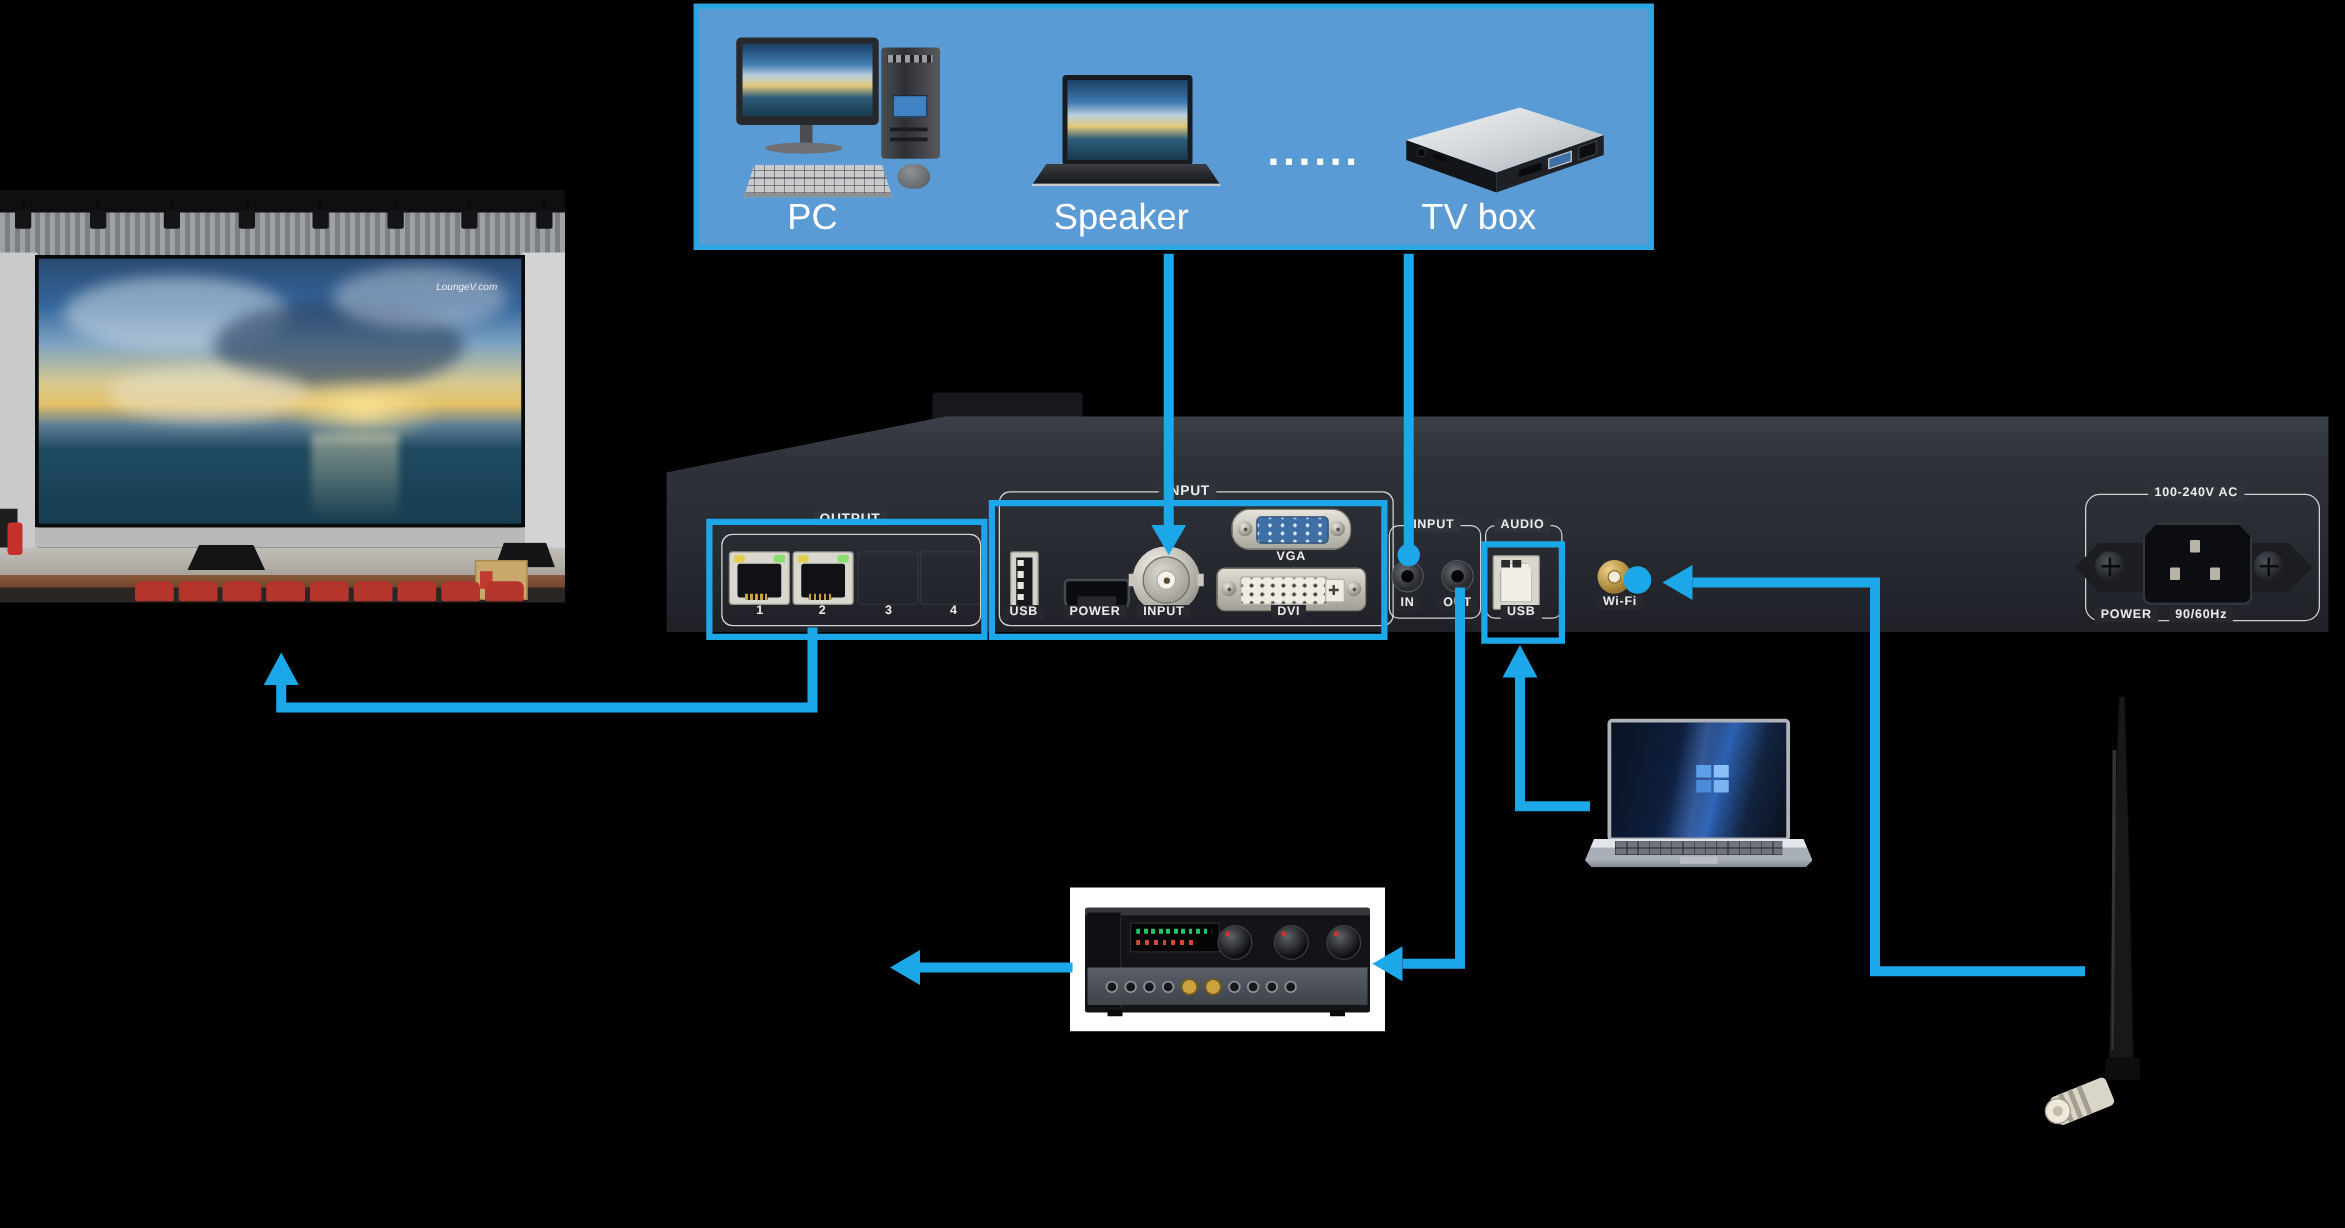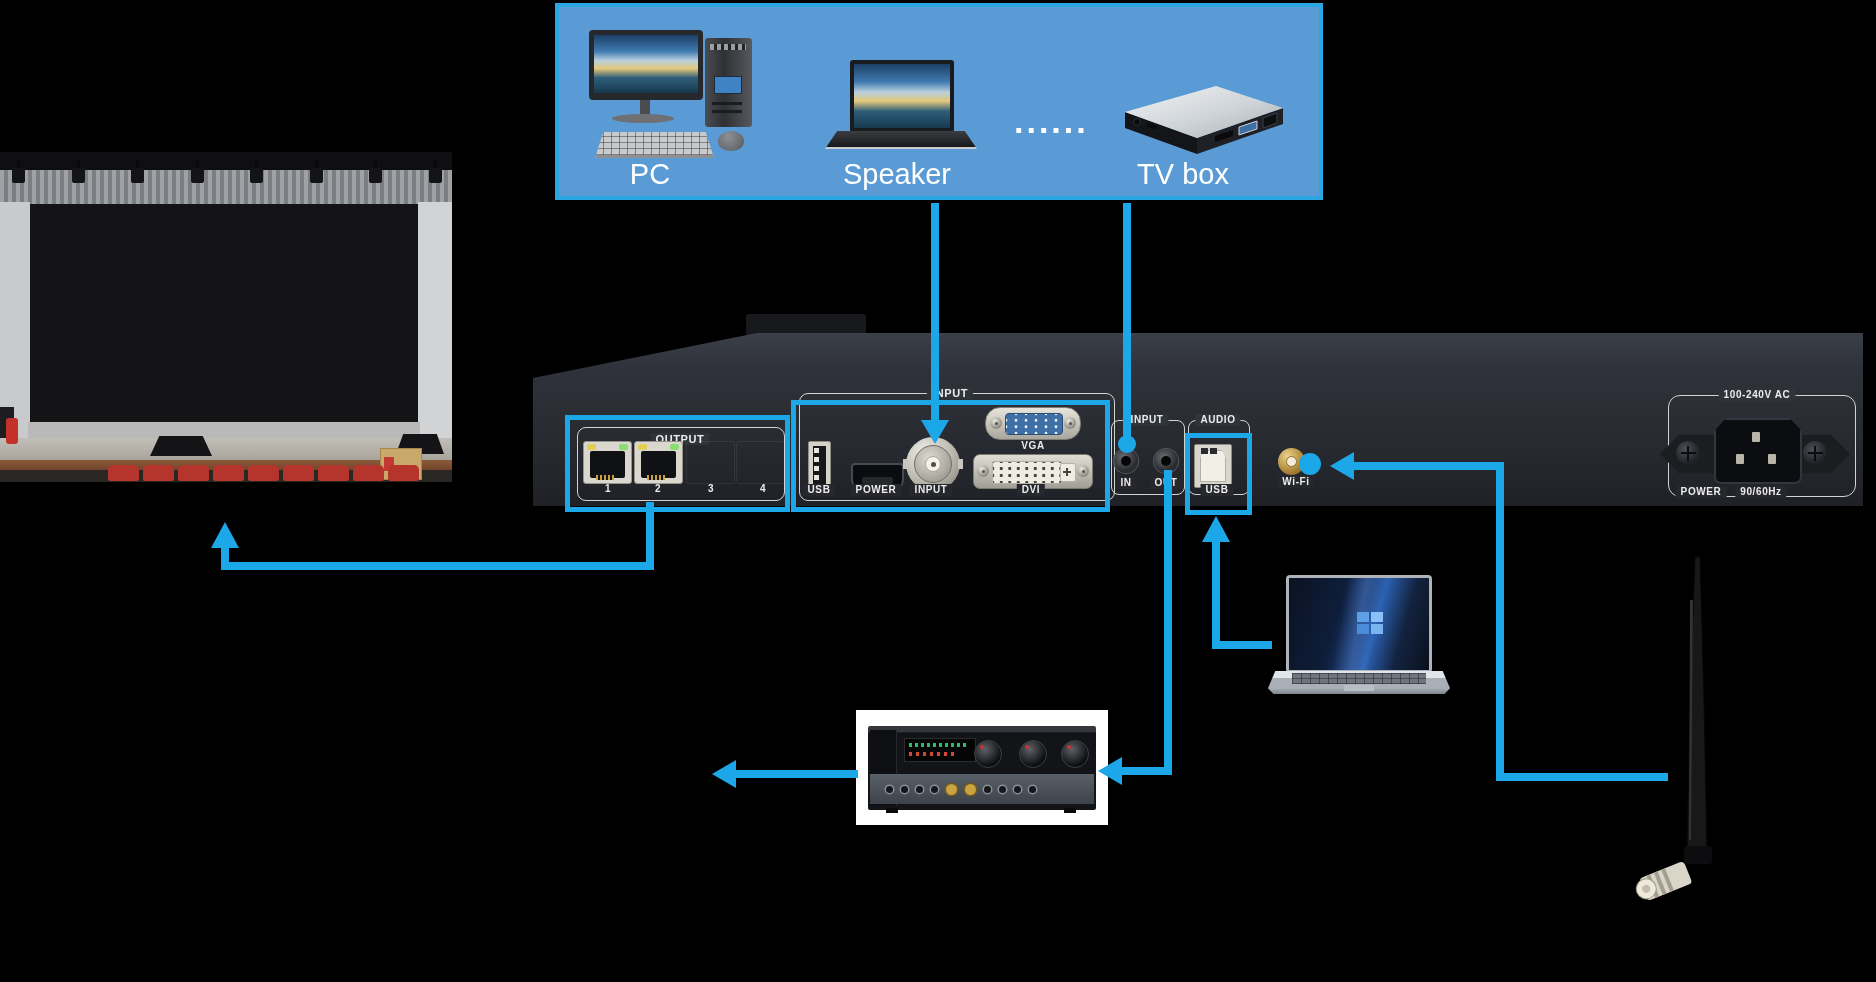--- a/index.html
+++ b/index.html
@@ -120,20 +120,31 @@
       <div class="slight"></div>
       <div class="slight"></div>
       <div class="slight"></div>
       <div class="slight"></div>
       <div class="slight"></div>
     </div>
     <div class="abs" style="left:0;top:50px;width:30px;height:242px;background:#c9cacc;"></div>
     <div class="abs" style="left:418px;top:50px;width:34px;height:242px;background:#d2d3d5;"></div>
     <div class="abs" style="left:0;top:255px;width:14px;height:40px;background:#1d1d20;"></div>
 
+    <div class="abs" style="left:28px;top:52px;width:392px;height:218px;background:#0a0a0c;padding:3px;box-sizing:border-box;">
+      <div class="abs" style="left:3px;top:3px;right:3px;bottom:3px;overflow:hidden;background:linear-gradient(180deg,#2a4a72 0%,#35679c 18%,#7da3c2 32%,#d8c98f 47%,#e3c068 55%,#5d7d94 63%,#1f4a60 72%,#173d50 100%);">
+        <div class="cloud" style="left:20px;top:14px;width:180px;height:60px;background:rgba(210,220,230,.55);"></div>
+        <div class="cloud" style="left:140px;top:34px;width:200px;height:70px;background:rgba(40,60,90,.6);"></div>
+        <div class="cloud" style="left:235px;top:6px;width:140px;height:50px;background:rgba(190,200,215,.5);"></div>
+        <div class="cloud" style="left:55px;top:85px;width:160px;height:46px;background:rgba(235,230,210,.5);"></div>
+        <div class="cloud" style="left:195px;top:92px;width:130px;height:56px;background:radial-gradient(rgba(255,230,150,.9),rgba(255,230,150,0) 70%);filter:blur(4px);"></div>
+        <div class="abs" style="left:218px;top:140px;width:70px;height:70px;background:linear-gradient(rgba(255,240,190,.45),rgba(255,240,190,0));filter:blur(3px);"></div>
+        <div class="wmark" style="left:318px;top:18px;">LoungeV.com</div>
+      </div>
+    </div>
 
     <div class="abs" style="left:28px;top:270px;width:392px;height:16px;background:#b9b9b9;"></div>
     <div class="abs" style="left:0;top:286px;width:452px;height:22px;background:linear-gradient(#c2bfb8,#a8a49c);"></div>
     <div class="abs" style="left:0;top:308px;width:452px;height:12px;background:linear-gradient(#8a5a3c,#6e4027);"></div>
     <div class="abs" style="left:0;top:318px;width:452px;height:12px;background:#2a2624;"></div>
     <div class="abs" style="left:150px;top:284px;width:62px;height:20px;background:#141416;clip-path:polygon(0 100%,100% 100%,85% 0,15% 0);"></div>
     <div class="abs" style="left:396px;top:282px;width:48px;height:20px;background:#141416;clip-path:polygon(0 100%,100% 100%,85% 0,15% 0);"></div>
     <div class="abs" style="left:380px;top:296px;width:40px;height:30px;background:#c9a86b;border:1px solid #a8854a;">
       <div class="abs" style="left:3px;top:8px;width:10px;height:14px;background:#c23b32;"></div>
     </div>
@@ -193,21 +204,21 @@
 
   <div class="srclab" style="left:650px;top:158px;">PC</div>
   <div class="srclab" style="left:897px;top:158px;">Speaker</div>
   <div class="srclab" style="left:1183px;top:158px;">TV box</div>
   <div class="dots" style="left:1014px;top:104px;">......</div>
 
   <div class="tab"></div>
   <div class="device"></div>
 
   <div class="outline" style="left:577px;top:427px;width:206px;height:72px;"></div>
-  <div class="plab t" style="left:680px;top:409px;font-size:11px;margin-top:24px;">OUTPUT</div>
+  <div class="plab t" style="left:680px;top:409px;font-size:11px;">OUTPUT</div>
   <div class="rj45" style="left:583px;top:441px;">
     <div class="ledy"></div>
       <div class="ledg"></div>
     <div class="cav"></div>
       <div class="pins"></div>
   </div>
   <div class="rj45" style="left:634px;top:441px;">
     <div class="ledy"></div>
       <div class="ledg"></div>
     <div class="cav"></div>

